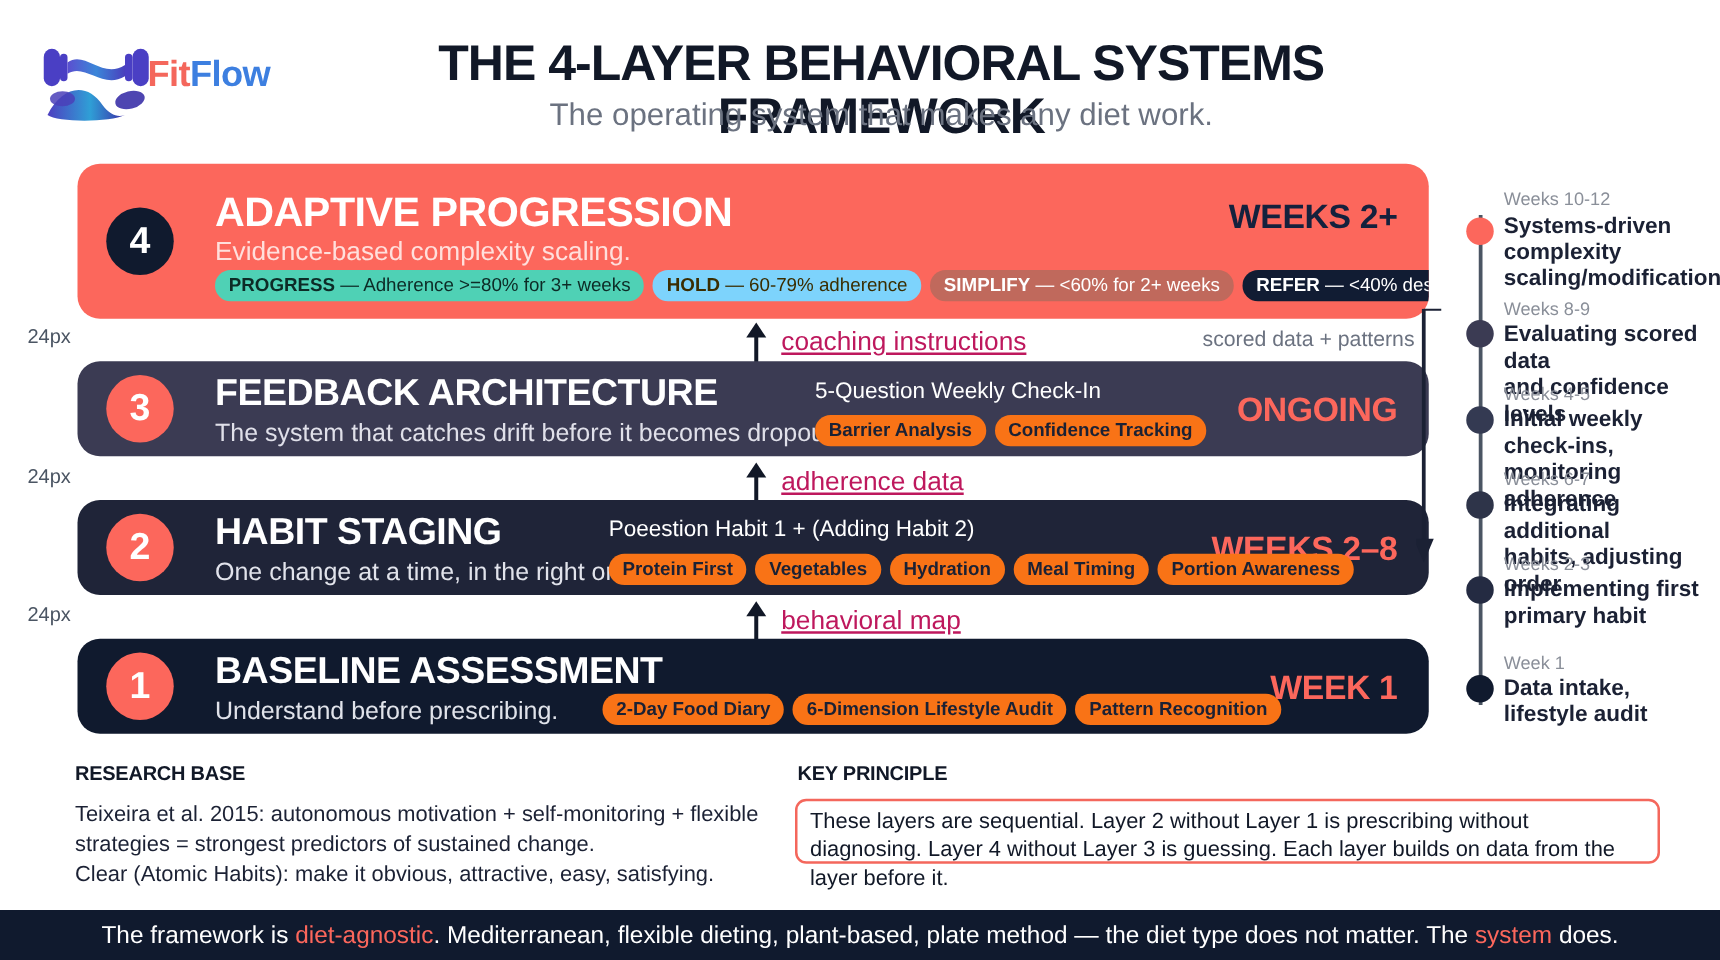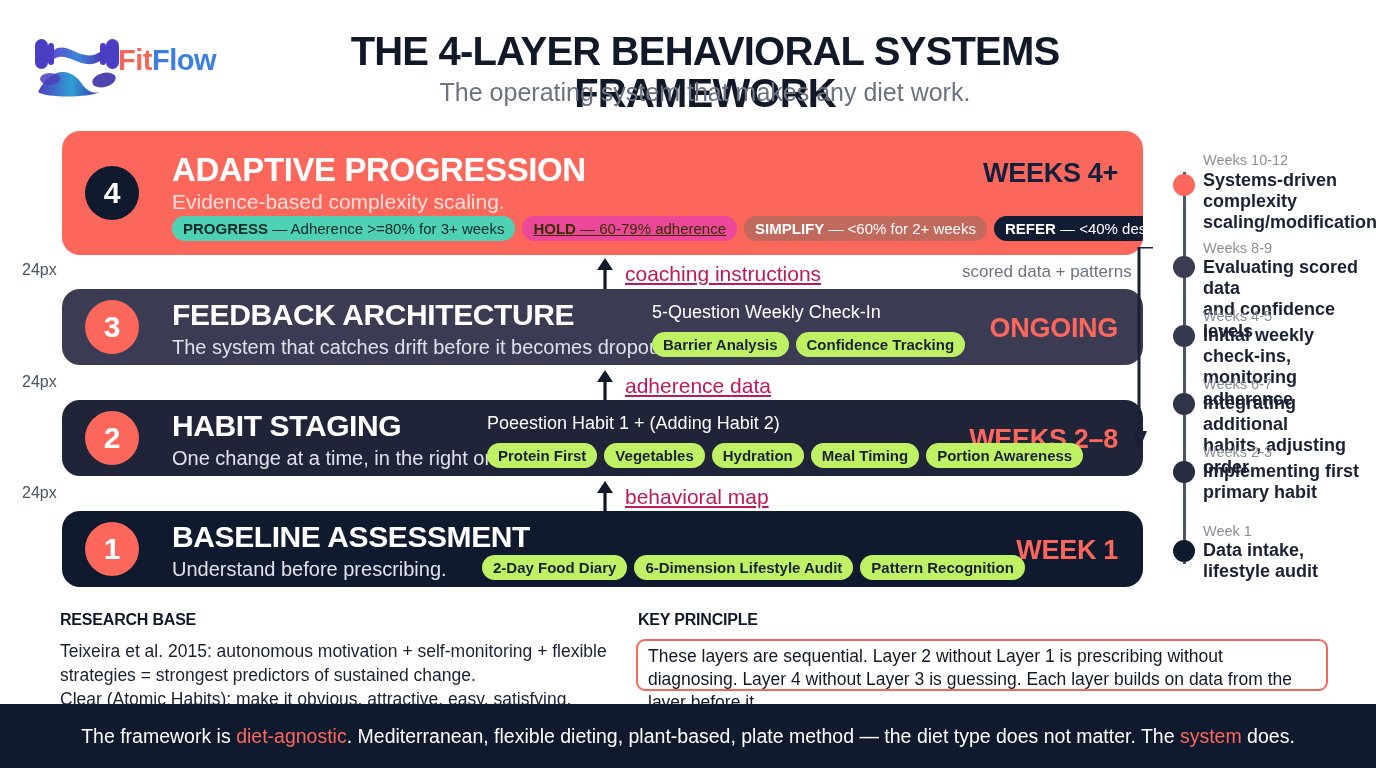--- a/index.html
+++ b/index.html
@@ -49,32 +49,32 @@
   }
   .layer .lweeks {
     position:absolute; right:25px; font-size:27px; font-weight:bold;
     letter-spacing:-0.3px; white-space:nowrap;
   }
   .chips { position:absolute; display:flex; gap:7px; align-items:center; }
   .chip {
     border-radius:999px; white-space:nowrap; font-size:15px;
     padding:4px 11px; line-height:1.15;
   }
-  .chip.white { background:#bef264; color:#1b2134; font-weight:600; }
+  .chip.white { background:#f97316; color:#1b2134; font-weight:600; }
   .chip b { font-weight:bold; }
 
   
   #layer4 { top:131px; height:124px; background:#fc675c; }
   #layer4 .badge { background:#101a2e; color:#fff; }
   #layer4 .lname { top:22px; color:#ffffff; font-size:33px; }
   #layer4 .ltag  { top:60px; color:#ffe6e3; font-size:21px; }
   #layer4 .lweeks{ top:27px; color:#14213d; }
   #layer4 .chips { left:110px; top:85px; }
   #layer4 .chip.teal   { background:#4fd1b5; color:#0d2b26; }
-  #layer4 .chip.amber  { background:#ec4899; color:#3a2d00;text-decoration:underline; }
+  #layer4 .chip.amber  { background:#7dd3fc; color:#3a2d00; }
   #layer4 .chip.brown  { background:#c0695c; color:#ffffff; }
   #layer4 .chip.navy   { background:#111c33; color:#ffffff; }
 
   
   #layer3 { top:289px; height:76px; background:#3b3b53; }
   #layer3 .badge { background:#fc675c; color:#fff; }
   #layer3 .lname { top:11px; color:#ffffff; }
   #layer3 .ltag  { top:48px; color:#e9e9f2; font-size:20px; }
   #layer3 .lweeks{ top:24px; color:#fc675c; }
   #layer3 .midtitle {
@@ -143,21 +143,21 @@
   #key-head { left:638px; top:611px; }
   #key-box {
     position:absolute; left:636px; top:639px; width:692px; height:52px;
     border:2px solid #f4675c; border-radius:9px; background:#fff;
     padding:4px 10px;
     font-size:17.5px; color:#111827; line-height:1.32;
   }
 
   
   #footer {
-    position:absolute; left:0; bottom:0; width:1376px; height:64px;
+    position:absolute; left:0; bottom:0; width:1376px; height:40px;
     background:#101a2e; color:#ffffff;
     display:flex; align-items:center; justify-content:center;
     font-size:19.5px;
   }
   #footer .hl { color:#fc675c; }
 </style>
 </head>
 <body>
 
 <div id="page">
@@ -189,21 +189,21 @@
   <div class="brand-text"><span class="brand-fit">Fit</span><span class="brand-flow">Flow</span></div>
 
   <div class="title">THE 4-LAYER BEHAVIORAL SYSTEMS FRAMEWORK</div>
   <div class="subtitle">The operating system that makes any diet work.</div>
 
   <div class="layer" id="layer4">
     <div class="badge">4</div>
     <div class="body">
       <div class="lname">ADAPTIVE PROGRESSION</div>
       <div class="ltag">Evidence-based complexity scaling.</div>
-      <div class="lweeks">WEEKS 4+</div>
+      <div class="lweeks">WEEKS 2+</div>
     </div>
     <div class="chips">
       <span class="chip teal"><b>PROGRESS</b><span> — Adherence &gt;=80% for 3+ weeks</span></span>
       <span class="chip amber"><b>HOLD</b><span> — 60-79% adherence</span></span>
       <span class="chip brown"><b>SIMPLIFY</b><span> — &lt;60% for 2+ weeks</span></span>
       <span class="chip navy"><b>REFER</b><span> — &lt;40% despite simplification</span></span>
     </div>
   </div>
 
   <div class="gapnote" style="top:261px">24px</div>

